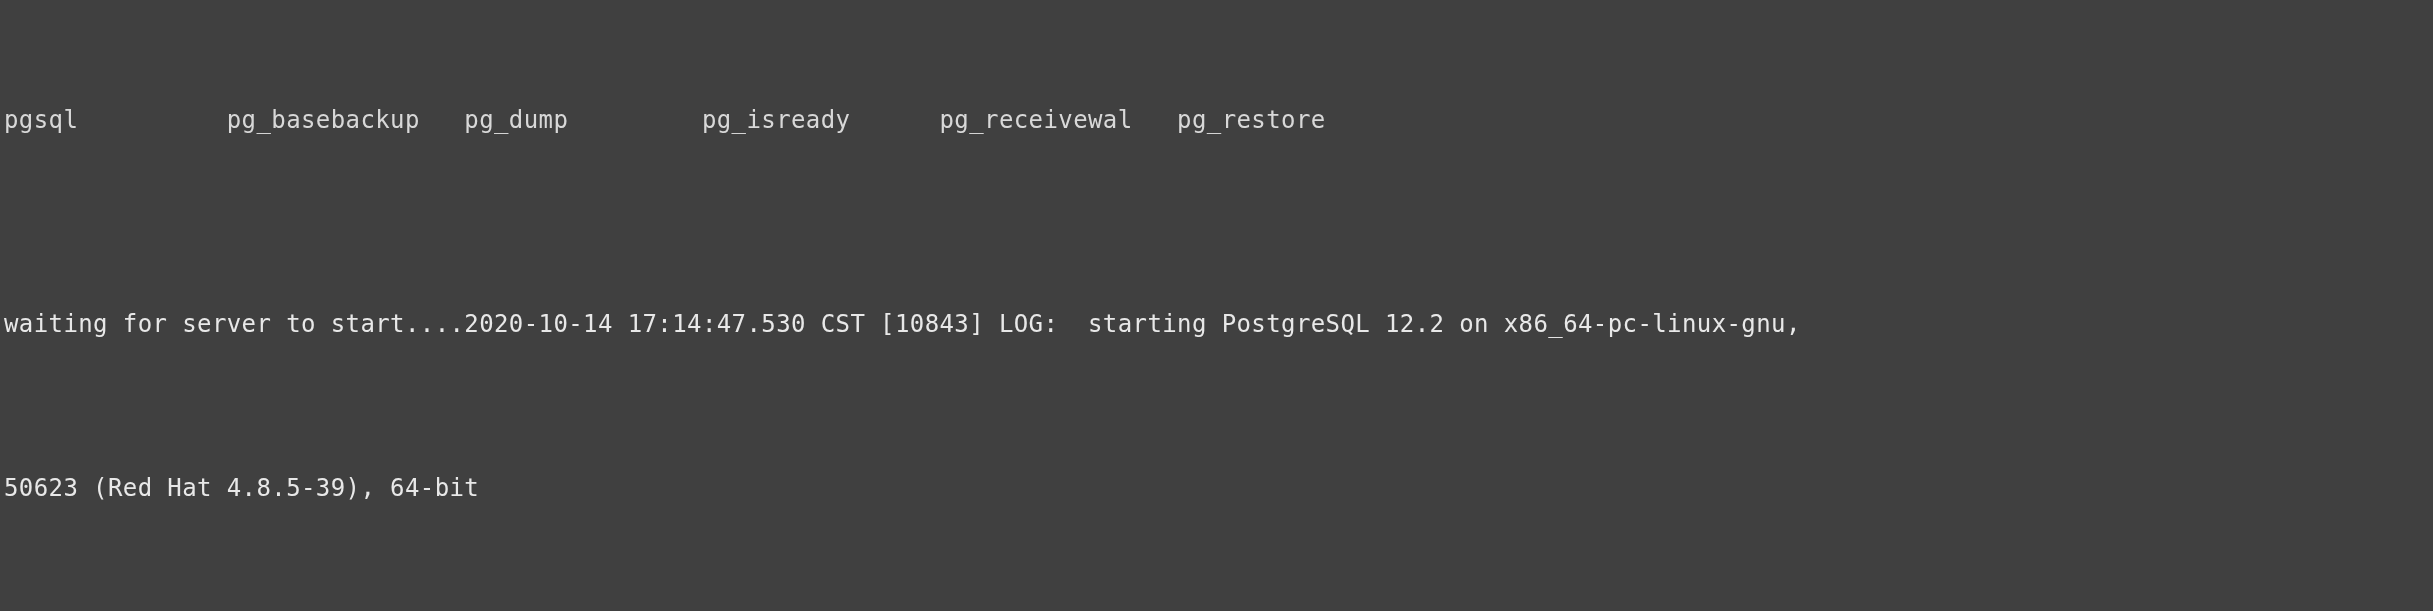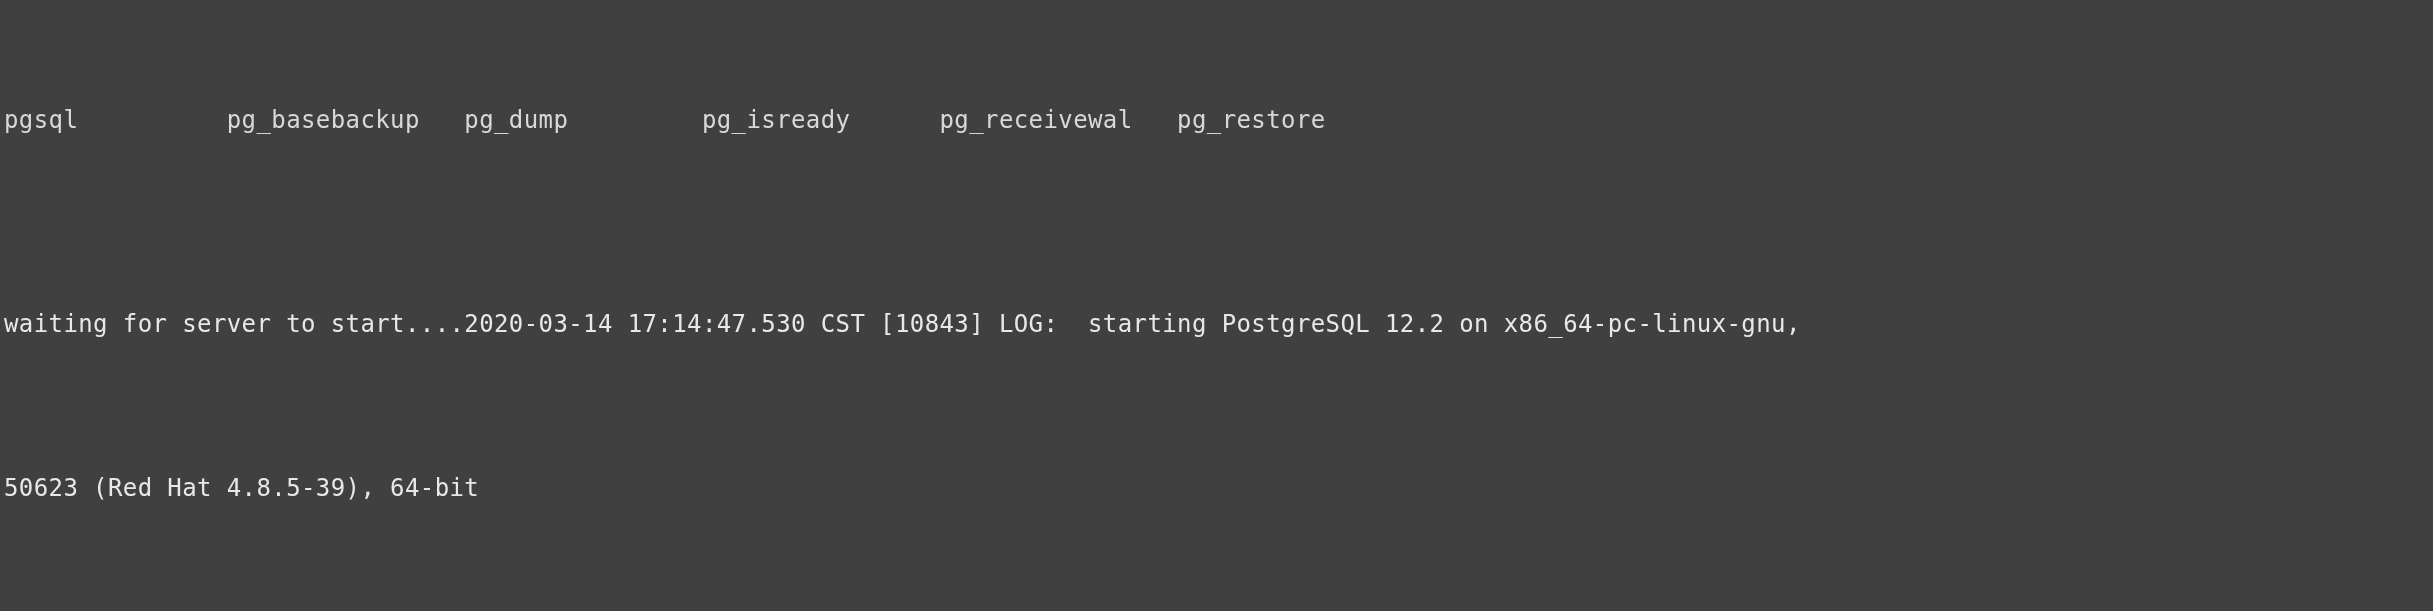--- a/index.html
+++ b/index.html
@@ -55,21 +55,21 @@
 </style>
 </head>
 <body>
 
 <div id="terminal">
   <div class="screen">
 
     <span class="line clipped-top">pgsql          pg_basebackup   pg_dump         pg_isready      pg_receivewal   pg_restore</span>
 
 
-    <span class="line">waiting for server to start....2020-03-14 17:14:47.530 CST [10843] LOG:  starting PostgreSQL 12.2 on x86_64-pc-linux-gnu,</span>
+    <span class="line">waiting for server to start....2020-10-14 17:14:47.530 CST [10843] LOG:  starting PostgreSQL 12.2 on x86_64-pc-linux-gnu,</span>
 
     <span class="line">50623 (Red Hat 4.8.5-39), 64-bit</span>
 
     
 
     
 
     
 
     

